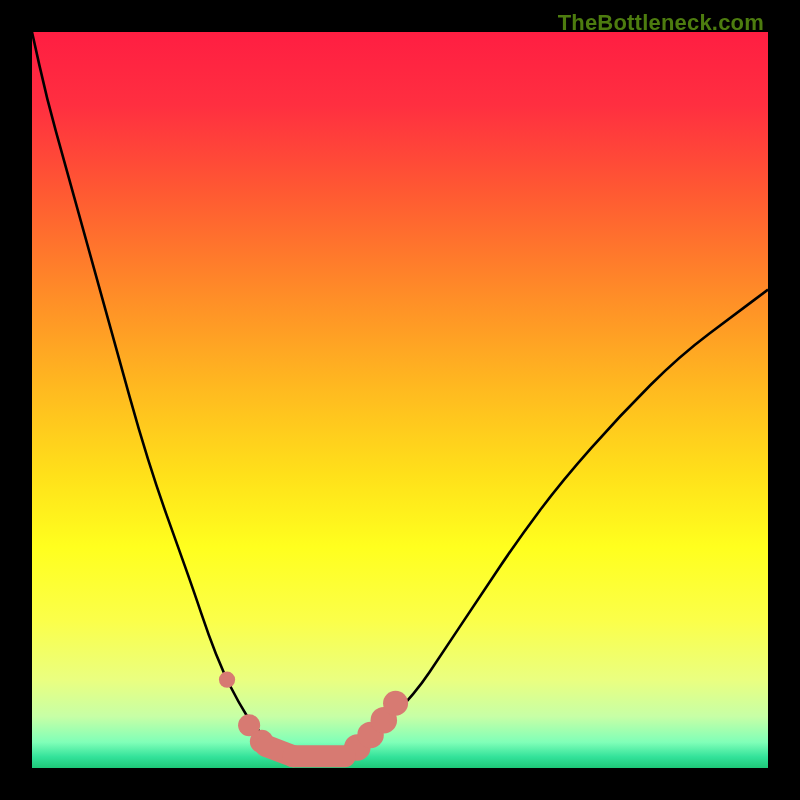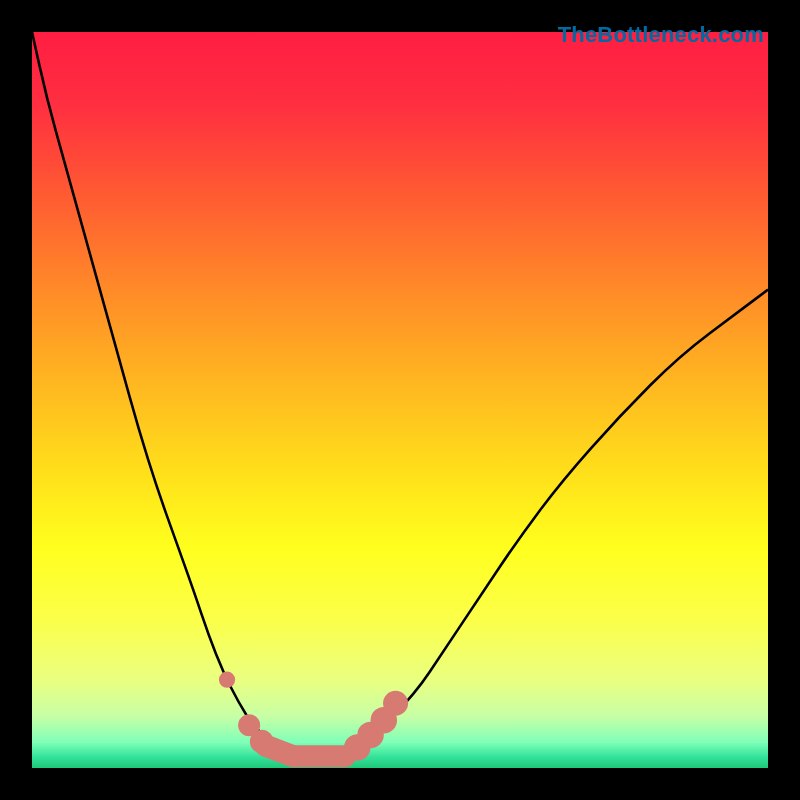--- a/index.html
+++ b/index.html
@@ -31,23 +31,23 @@
     height: 100%;
   }
   .curve {
     position: absolute;
     inset: 0;
     width: 100%;
     height: 100%;
   }
   .watermark {
     position: absolute;
-    top: 22px;
+    top: 10px;
     right: 36px;
-    color: #0369a1;
+    color: #4d7c0f;
     font-size: 22px;
     font-weight: 600;
     letter-spacing: 0.2px;
     user-select: none;
   }
 </style>
 </head>
 <body>
 
 <div class="frame">

